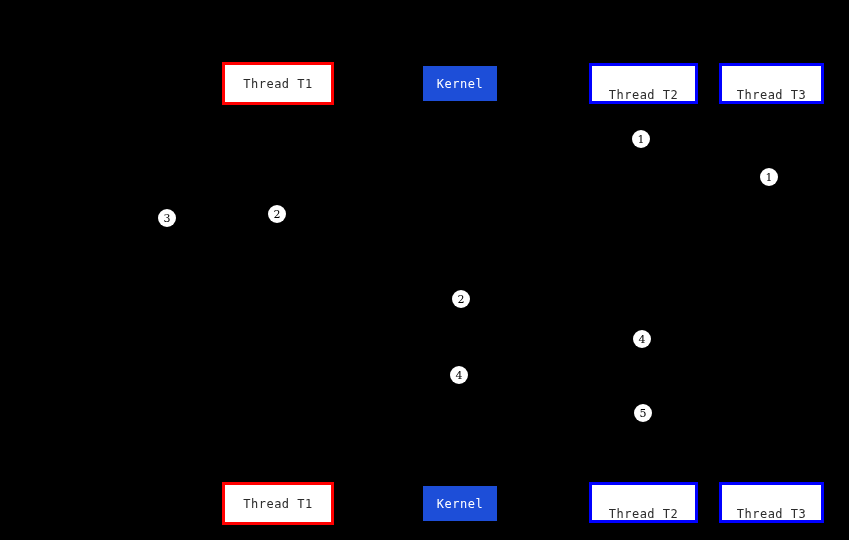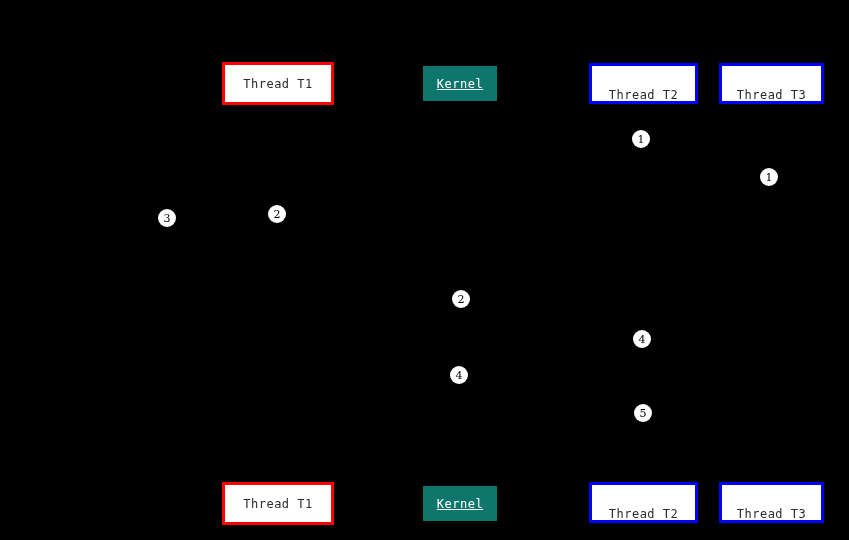--- a/index.html
+++ b/index.html
@@ -41,24 +41,23 @@
     border: 3px solid #FF0000;
     color: #2B2B2B;
   }
   .participant.style-blue-outline {
     background: #FFFFFF;
     border: 3px solid #0000FF;
     color: #2B2B2B;
     align-items: flex-end;
   }
   .participant.style-blue-fill {
-    background: #0f766e;
+    background: #1d4ed8;
     border: 0;
     color: #FFFFFF;
-    text-decoration: underline;
   }
 
   
   .badge {
     position: absolute;
     width: 18px;
     height: 18px;
     border-radius: 50%;
     background: #FFFFFF;
     color: #000000;

